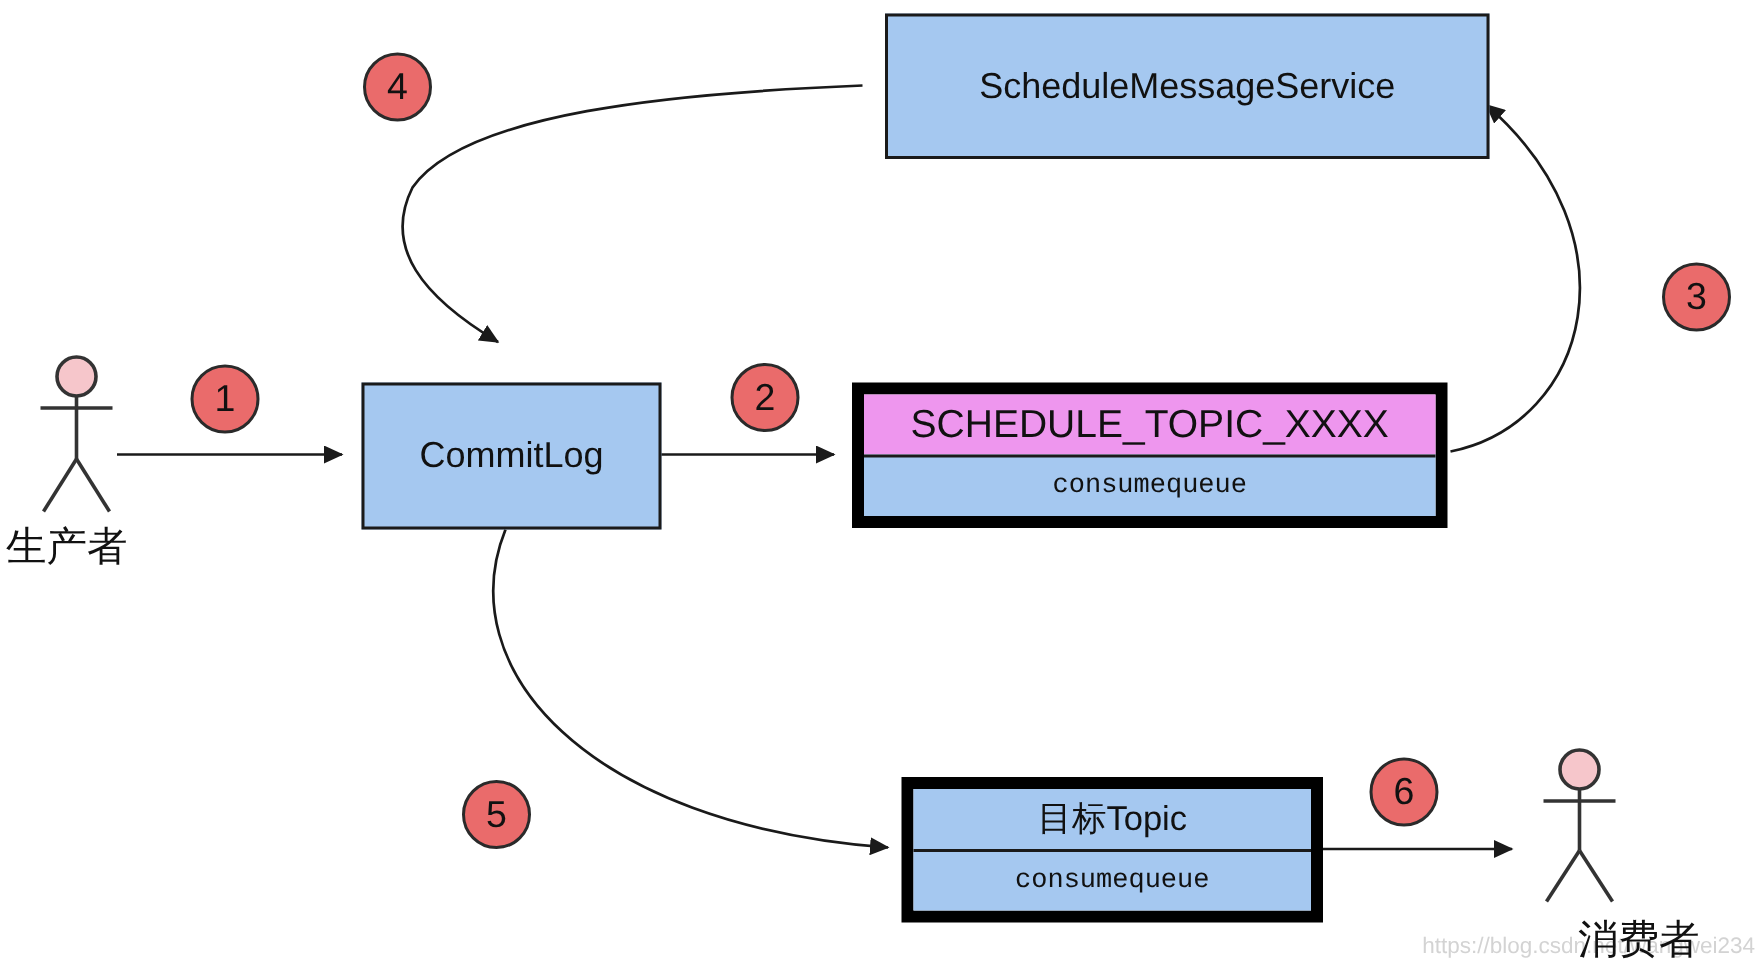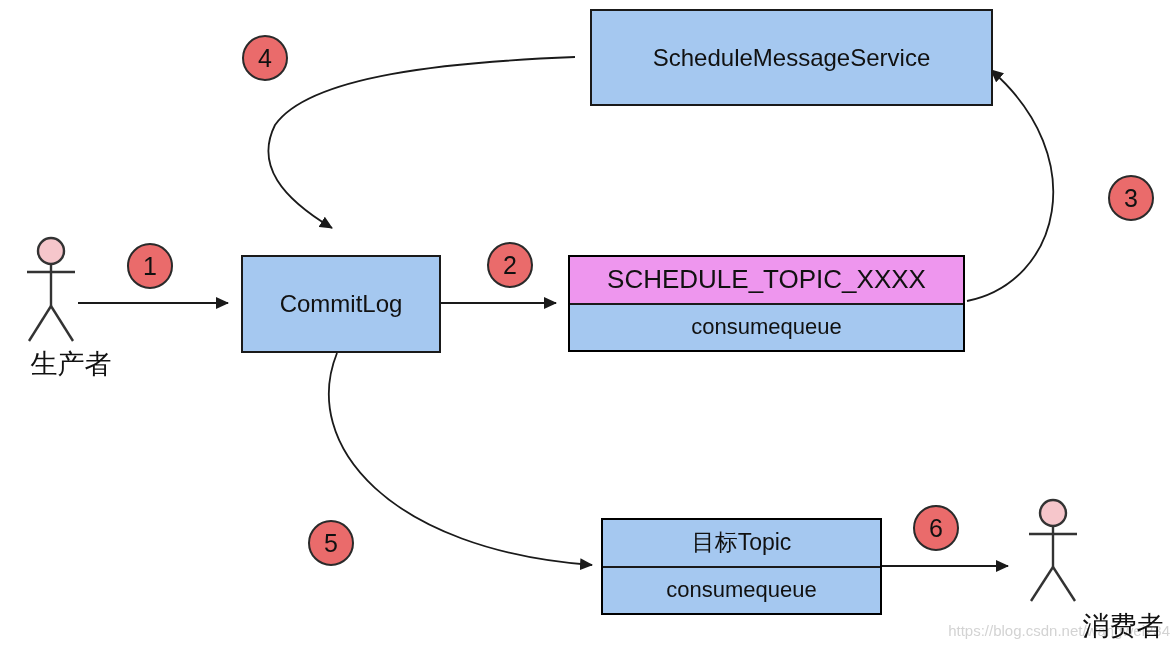--- a/index.html
+++ b/index.html
@@ -23,58 +23,56 @@
     border: 2px solid #1a1a1a;
     box-sizing: border-box;
     display: flex;
     align-items: center;
     justify-content: center;
     font-size: 24px;
     color: #111111;
   }
   .stack {
     position: absolute;
-    border: 2px solid #000000;
+    border: 8px solid #000000;
     box-sizing: border-box;
     display: flex;
     flex-direction: column;
   }
   .stack .row {
     flex: 1;
     display: flex;
     align-items: center;
     justify-content: center;
     box-sizing: border-box;
     background: #a5c8f0;
   }
   .stack .row + .row { border-top: 2px solid #1a1a1a; }
   .row.highlight { background: #ee96ee; font-size: 26px; }
-  .row.queue { font-size: 22px; }
+  .row.queue { font-size: 18px; font-family: Liberation Mono, monospace; }
   .row.title-cn { font-size: 23px; }
   .badge {
     position: absolute;
     width: 46px; height: 46px;
     border-radius: 50%;
     background: #ea6b6b;
     border: 2px solid #2a2a2a;
     box-sizing: border-box;
     display: flex;
     align-items: center;
     justify-content: center;
     font-size: 25px;
     font-weight: 500;
     color: #111111;
   }
   .actor-label {
     position: absolute;
-    text-align: center;
     font-size: 27px;
     font-weight: 500;
     color: #111111;
-    margin-left: 21px;
   }
   #watermark {
     position: absolute;
     left: 925px;
     top: 622px;
     width: 245px;
     font-size: 15px;
     color: #d3d3d3;
     white-space: nowrap;
     text-align: right;

